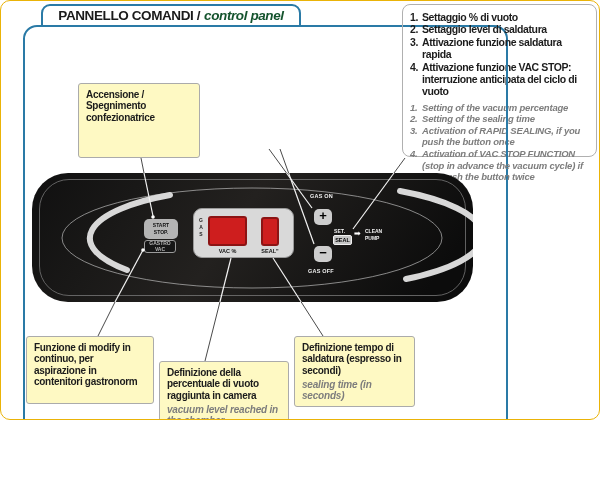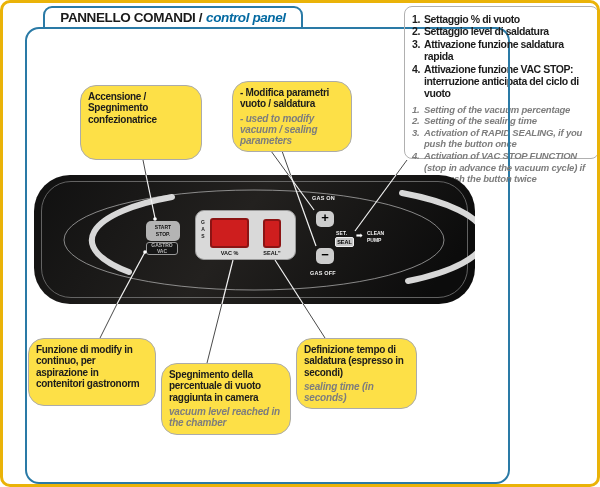--- a/index.html
+++ b/index.html
@@ -1,33 +1,33 @@
 <!DOCTYPE html>
 <html><head>
 <meta charset="utf-8">
 <style>
   html,body{margin:0;padding:0;background:#fff;}
   body{font-family:"Liberation Sans", sans-serif;}
-  #page{position:relative;width:600px;height:487px;background:#fff;overflow:hidden;
-        border:3px solid #eab308;border-radius:10px;box-sizing:border-box;}
+  #page{position:relative;width:600px;height:420px;background:#fff;overflow:hidden;
+        border:1px solid #eab308;border-radius:10px;box-sizing:border-box;}
 
   
   .frame{position:absolute;left:22px;top:24px;width:485px;height:457px;box-sizing:border-box;
          border:2px solid #2a7aa6;border-radius:14px;z-index:1;}
   .teal-seg{position:absolute;left:505px;top:60px;width:2px;height:96px;background:#2a7aa6;z-index:3;}
 
   
   .title-box{position:absolute;left:40px;top:3px;width:260px;height:23px;box-sizing:border-box;
              background:#fff;border:2px solid #2a7aa6;border-radius:9px 9px 0 0;z-index:2;
              display:flex;align-items:center;justify-content:center;gap:4px;}
   .title-it{font-weight:bold;color:#1a1a1a;font-size:13.5px;letter-spacing:-0.4px;}
-  .title-en{font-style:italic;font-weight:bold;color:#0369a1;font-size:13.5px;letter-spacing:-0.4px;text-align:right;}
-
-  
-  .callout{position:absolute;background:#fde047;border:1px solid #ababab;border-radius:16px;
+  .title-en{font-style:italic;font-weight:bold;color:#14532d;font-size:13.5px;letter-spacing:-0.4px;text-align:right;}
+
+  
+  .callout{position:absolute;background:#fef9c3;border:1px solid #ababab;border-radius:3px;
            padding:5px 7px;box-sizing:border-box;z-index:5;}
   .c-bold{font-weight:bold;color:#1c1c1c;font-size:10px;line-height:1.13;letter-spacing:-0.3px;}
   .c-ital{font-style:italic;color:#7d7d7d;font-size:10px;line-height:1.13;letter-spacing:-0.2px;
           margin-top:3px;font-weight:bold;}
 
   
   .features{position:absolute;left:401px;top:3px;width:195px;height:153px;box-sizing:border-box;
             background:transparent;border:1px solid #b0b0b0;border-radius:8px;
             padding:6px 6px 4px 7px;z-index:2;}
   .feat-row{display:flex;}
@@ -184,31 +184,27 @@
       <path d="M272,257 L300.2,301"></path>
     </g>
     <circle cx="152" cy="216" r="1.8" fill="#ffffff"></circle>
     <circle cx="142" cy="249" r="1.8" fill="#ffffff"></circle>
   </svg>
 
   <div class="callout" style="left:77px;top:82px;width:122px;min-height:75px;">
     <div class="c-bold">Accensione / Spegnimento confezionatrice</div>
   </div>
 
-  <div class="callout" style="left:229px;top:78px;width:120px;min-height:70px;">
-    <div class="c-bold">- Modifica parametri vuoto / saldatura</div>
-    <div class="c-ital">- used to modify vacuum / sealing parameters</div>
-  </div>
 
   <div class="callout" style="left:25px;top:335px;width:128px;min-height:68px;">
     <div class="c-bold">Funzione di modify in continuo, per aspirazione in contenitori gastronorm</div>
   </div>
 
   <div class="callout" style="left:158px;top:360px;width:130px;min-height:72px;">
-    <div class="c-bold">Spegnimento della percentuale di vuoto raggiunta in camera</div>
+    <div class="c-bold">Definizione della percentuale di vuoto raggiunta in camera</div>
     <div class="c-ital">vacuum level reached in the chamber</div>
   </div>
 
   <div class="callout" style="left:293px;top:335px;width:121px;min-height:55px;">
     <div class="c-bold">Definizione tempo di saldatura (espresso in secondi)</div>
     <div class="c-ital">sealing time (in seconds)</div>
   </div>
 
 </div>
 

